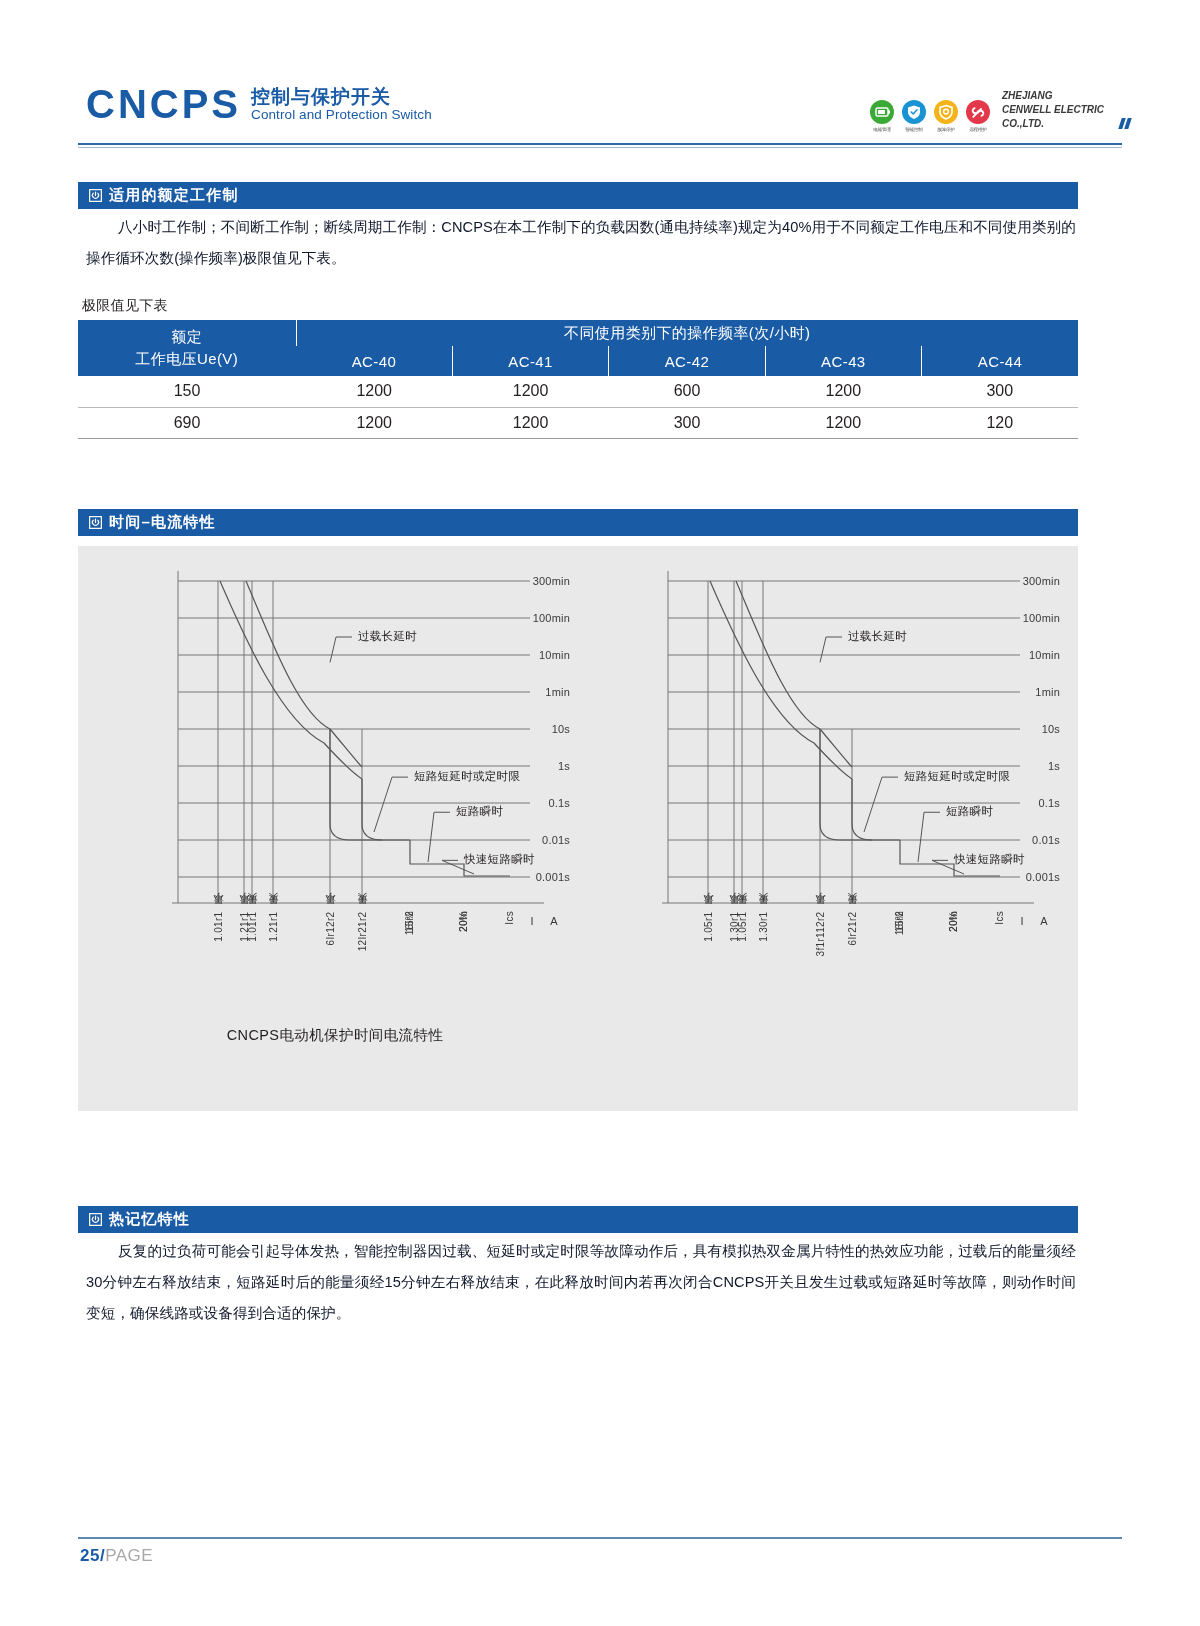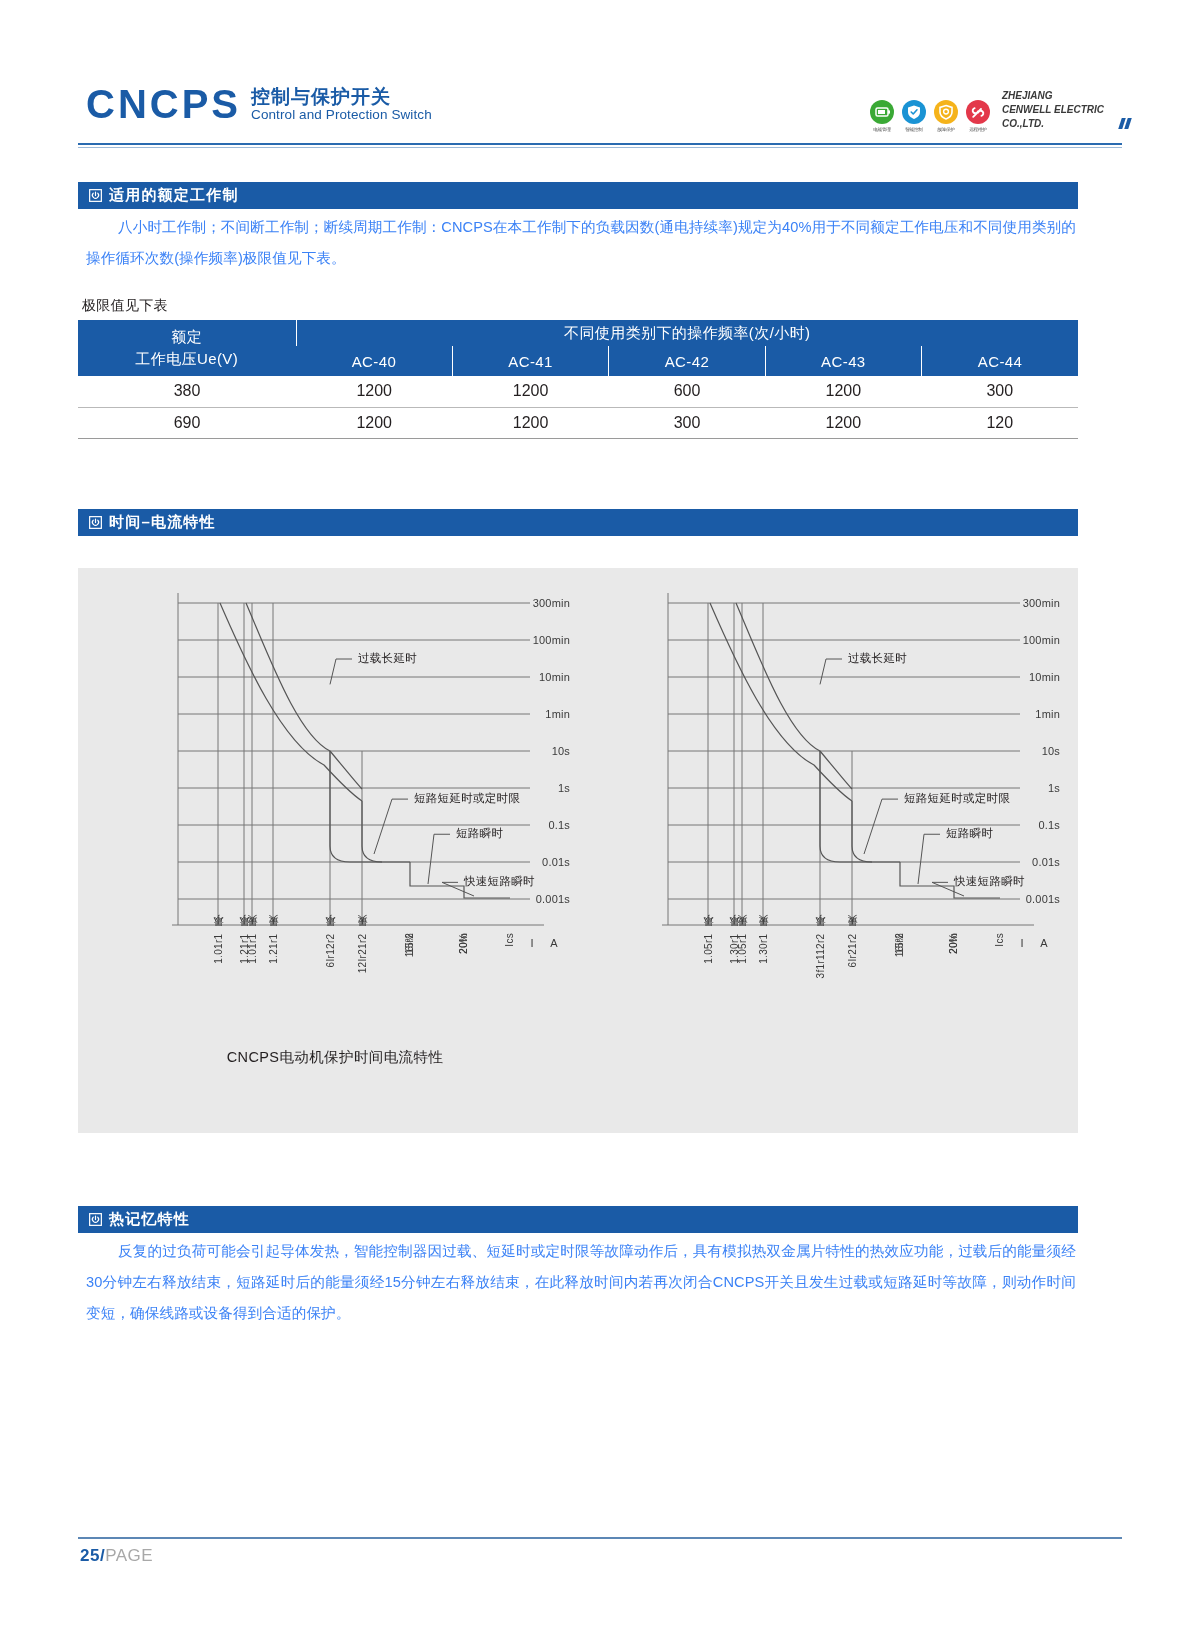--- a/index.html
+++ b/index.html
@@ -59,21 +59,21 @@
   }
   .sec-bar .pwr { margin-left: 8px; display: flex; align-items: center; }
   .sec-bar .sec-title {
     color: #fff; font-size: 15px; font-weight: 700;
     letter-spacing: 1.2px; margin-left: 7px;
   }
 
   
   .para {
     position: absolute; left: 86px; width: 990px;
-    font-size: 14.6px; line-height: 31px; color: #3b82f6;
+    font-size: 14.6px; line-height: 31px; color: #0f172a;
     text-align: justify; letter-spacing: .1px;
   }
   .para .indent { display: inline-block; width: 32px; }
 
   
   .tbl-cap { position: absolute; left: 82px; font-size: 14px; color: #231f20; letter-spacing: .3px; }
   table.freq {
     position: absolute; left: 78px; width: 1000px;
     border-collapse: collapse; table-layout: fixed;
   }
@@ -220,21 +220,21 @@
     <tr id="class-header-row">
         <th class="th-ac" style="width: 156px;">AC-40</th>
         <th class="th-ac" style="width: 156px;">AC-41</th>
         <th class="th-ac" style="width: 156px;">AC-42</th>
         <th class="th-ac" style="width: 156px;">AC-43</th>
         <th class="th-ac" style="width: 156px;">AC-44</th>
       </tr>
   </thead>
   <tbody id="freq-body">
       <tr>
-        <td>380</td>
+        <td>150</td>
         <td>1200</td>
         <td>1200</td>
         <td>600</td>
         <td>1200</td>
         <td>300</td>
       </tr>
       <tr>
         <td>690</td>
         <td>1200</td>
         <td>1200</td>
@@ -249,21 +249,21 @@
   <span class="pwr">
     <svg width="13" height="13" viewBox="0 0 14 14">
       <rect x="0.7" y="0.7" width="12.6" height="12.6" fill="none" stroke="#ffffff" stroke-width="1.3"></rect>
       <path d="M7 3.3 L7 7.1" stroke="#ffffff" stroke-width="1.3" stroke-linecap="round"></path>
       <path d="M4.6 4.4 A3.3 3.3 0 1 0 9.4 4.4" fill="none" stroke="#ffffff" stroke-width="1.3" stroke-linecap="round"></path>
     </svg>
   </span>
   <span class="sec-title">时间–电流特性</span>
 </div>
 
-<div class="chart-panel" style="top:568px">
+<div class="chart-panel" style="top:546px">
   <div class="chart-box" id="chart-left" style="left:22px;  top:25px">
       <div class="ylab" style="top: 10px; width: 70px;">300min</div>
       <div class="ylab" style="top: 47px; width: 70px;">100min</div>
       <div class="ylab" style="top: 84px; width: 70px;">10min</div>
       <div class="ylab" style="top: 121px; width: 70px;">1min</div>
       <div class="ylab" style="top: 158px; width: 70px;">10s</div>
       <div class="ylab" style="top: 195px; width: 70px;">1s</div>
       <div class="ylab" style="top: 232px; width: 70px;">0.1s</div>
       <div class="ylab" style="top: 269px; width: 70px;">0.01s</div>
       <div class="ylab" style="top: 306px; width: 70px;">0.001s</div>

